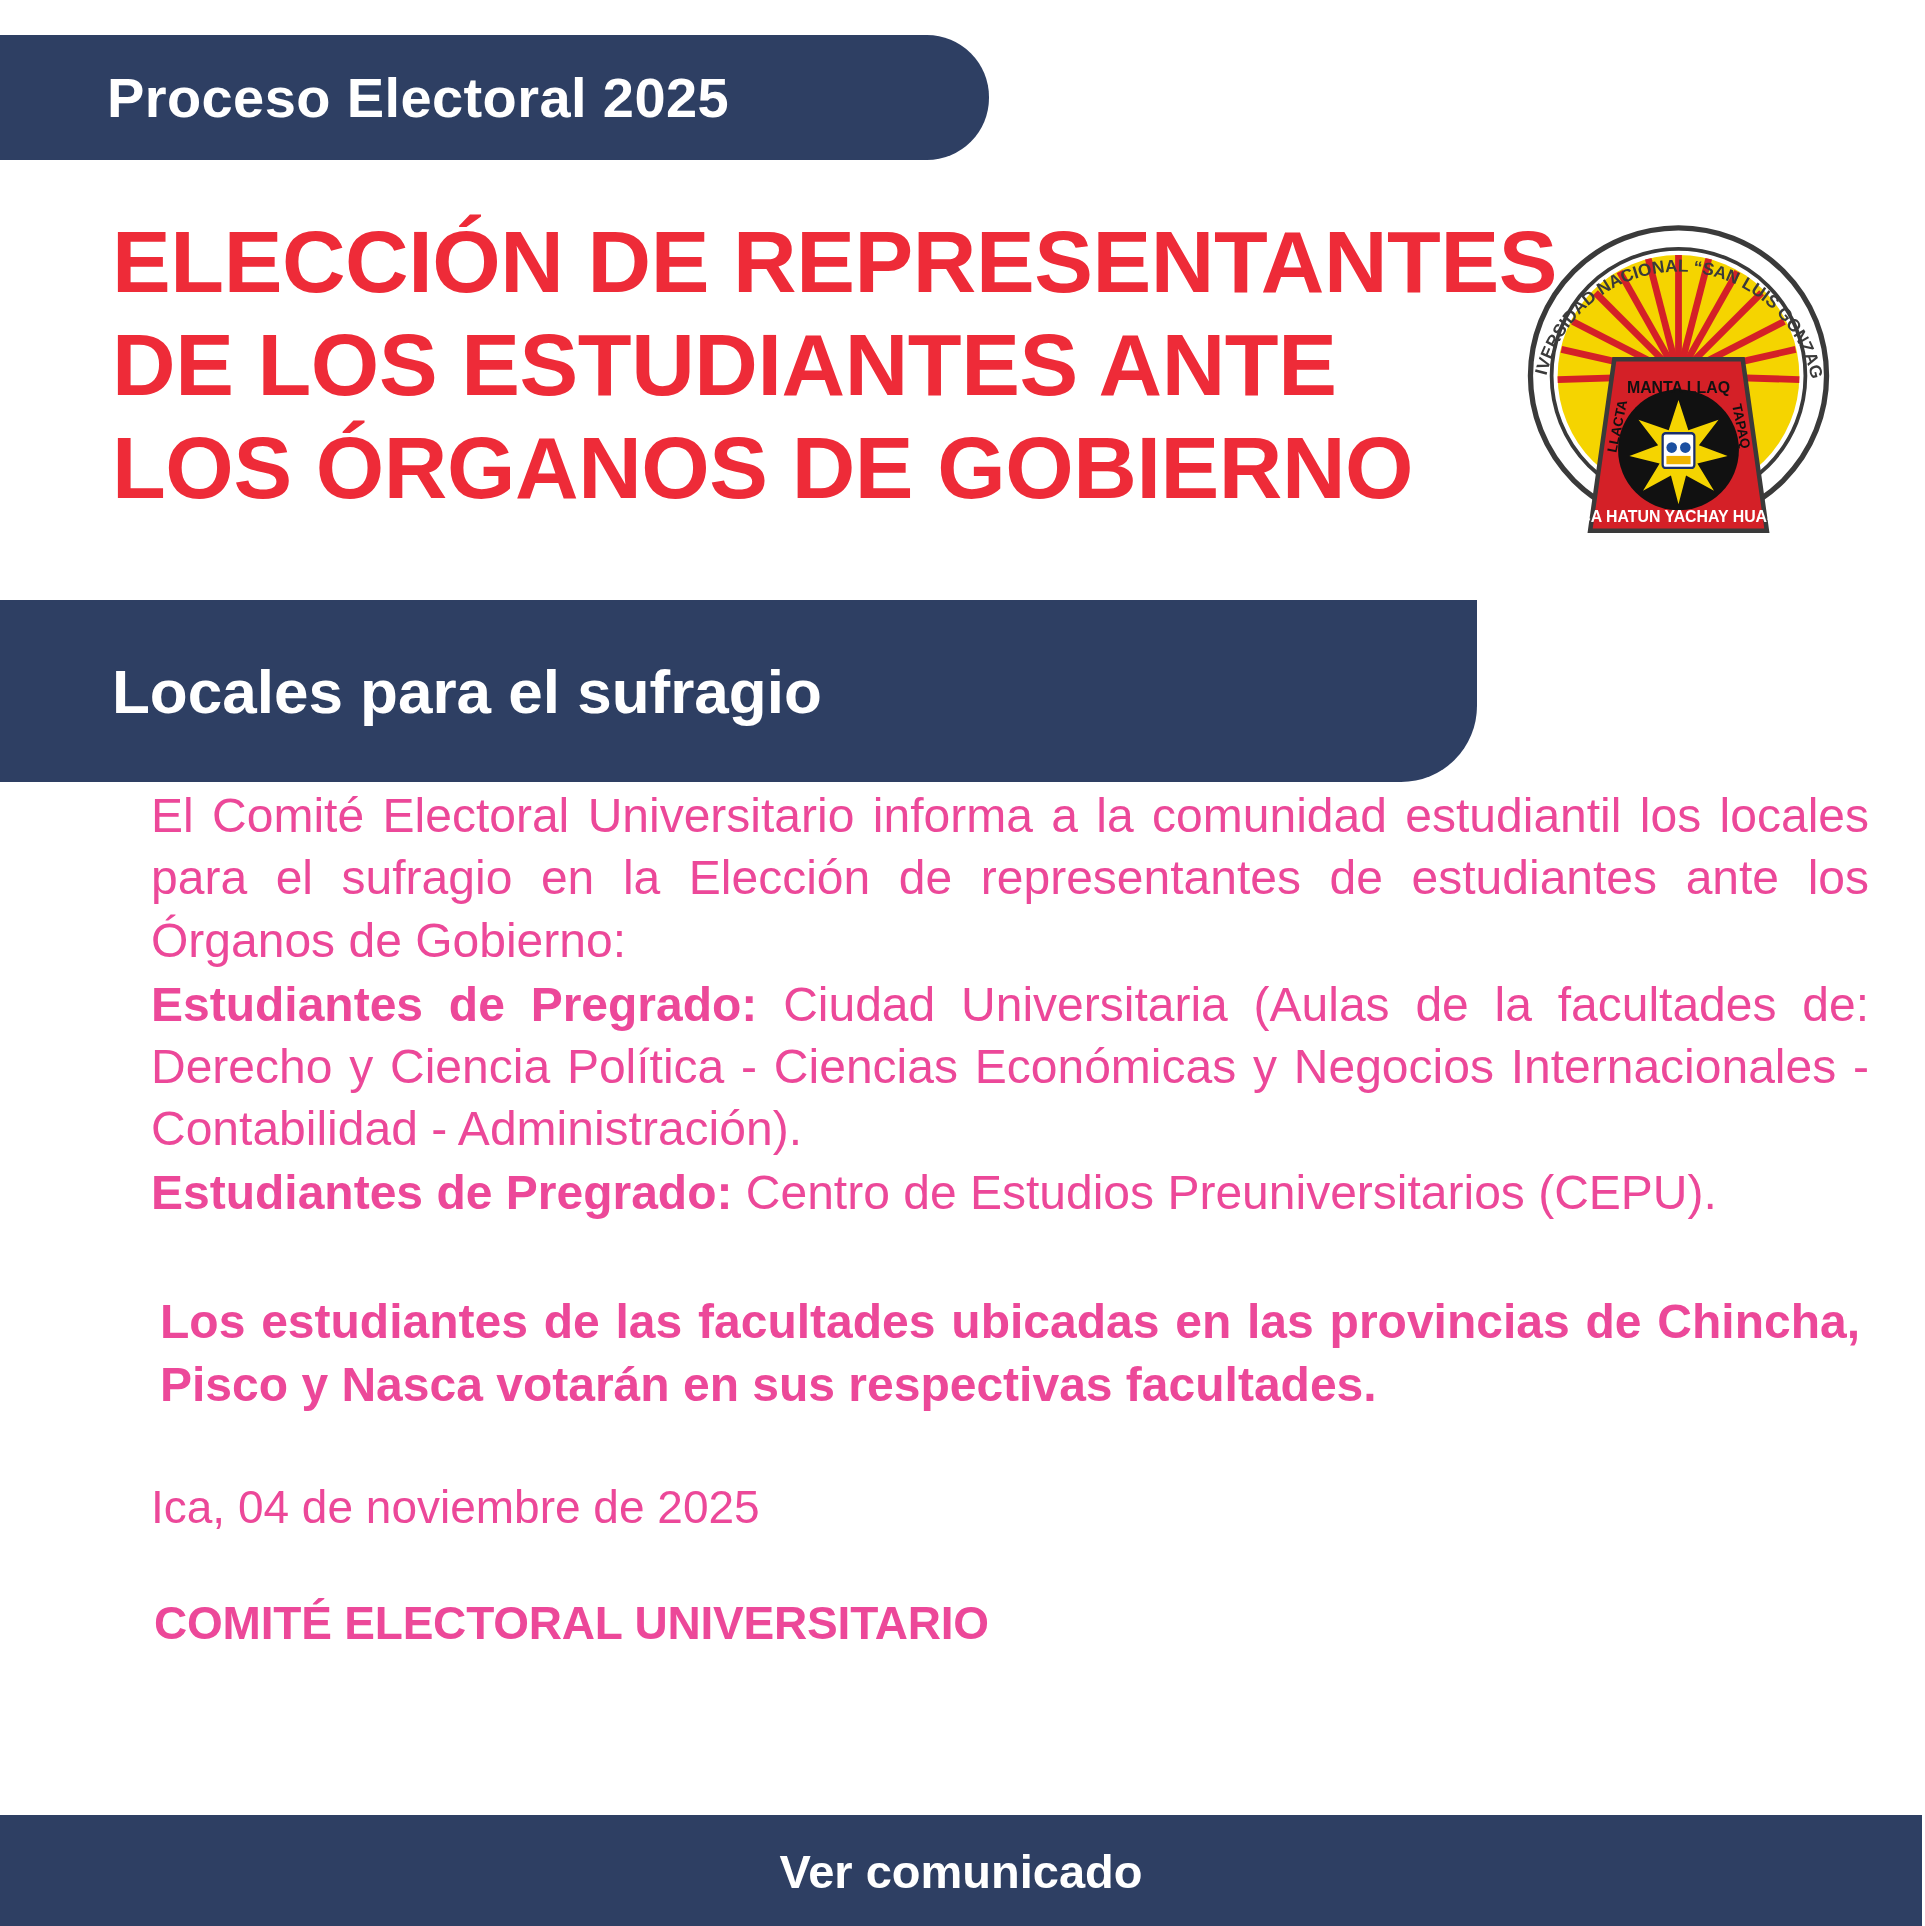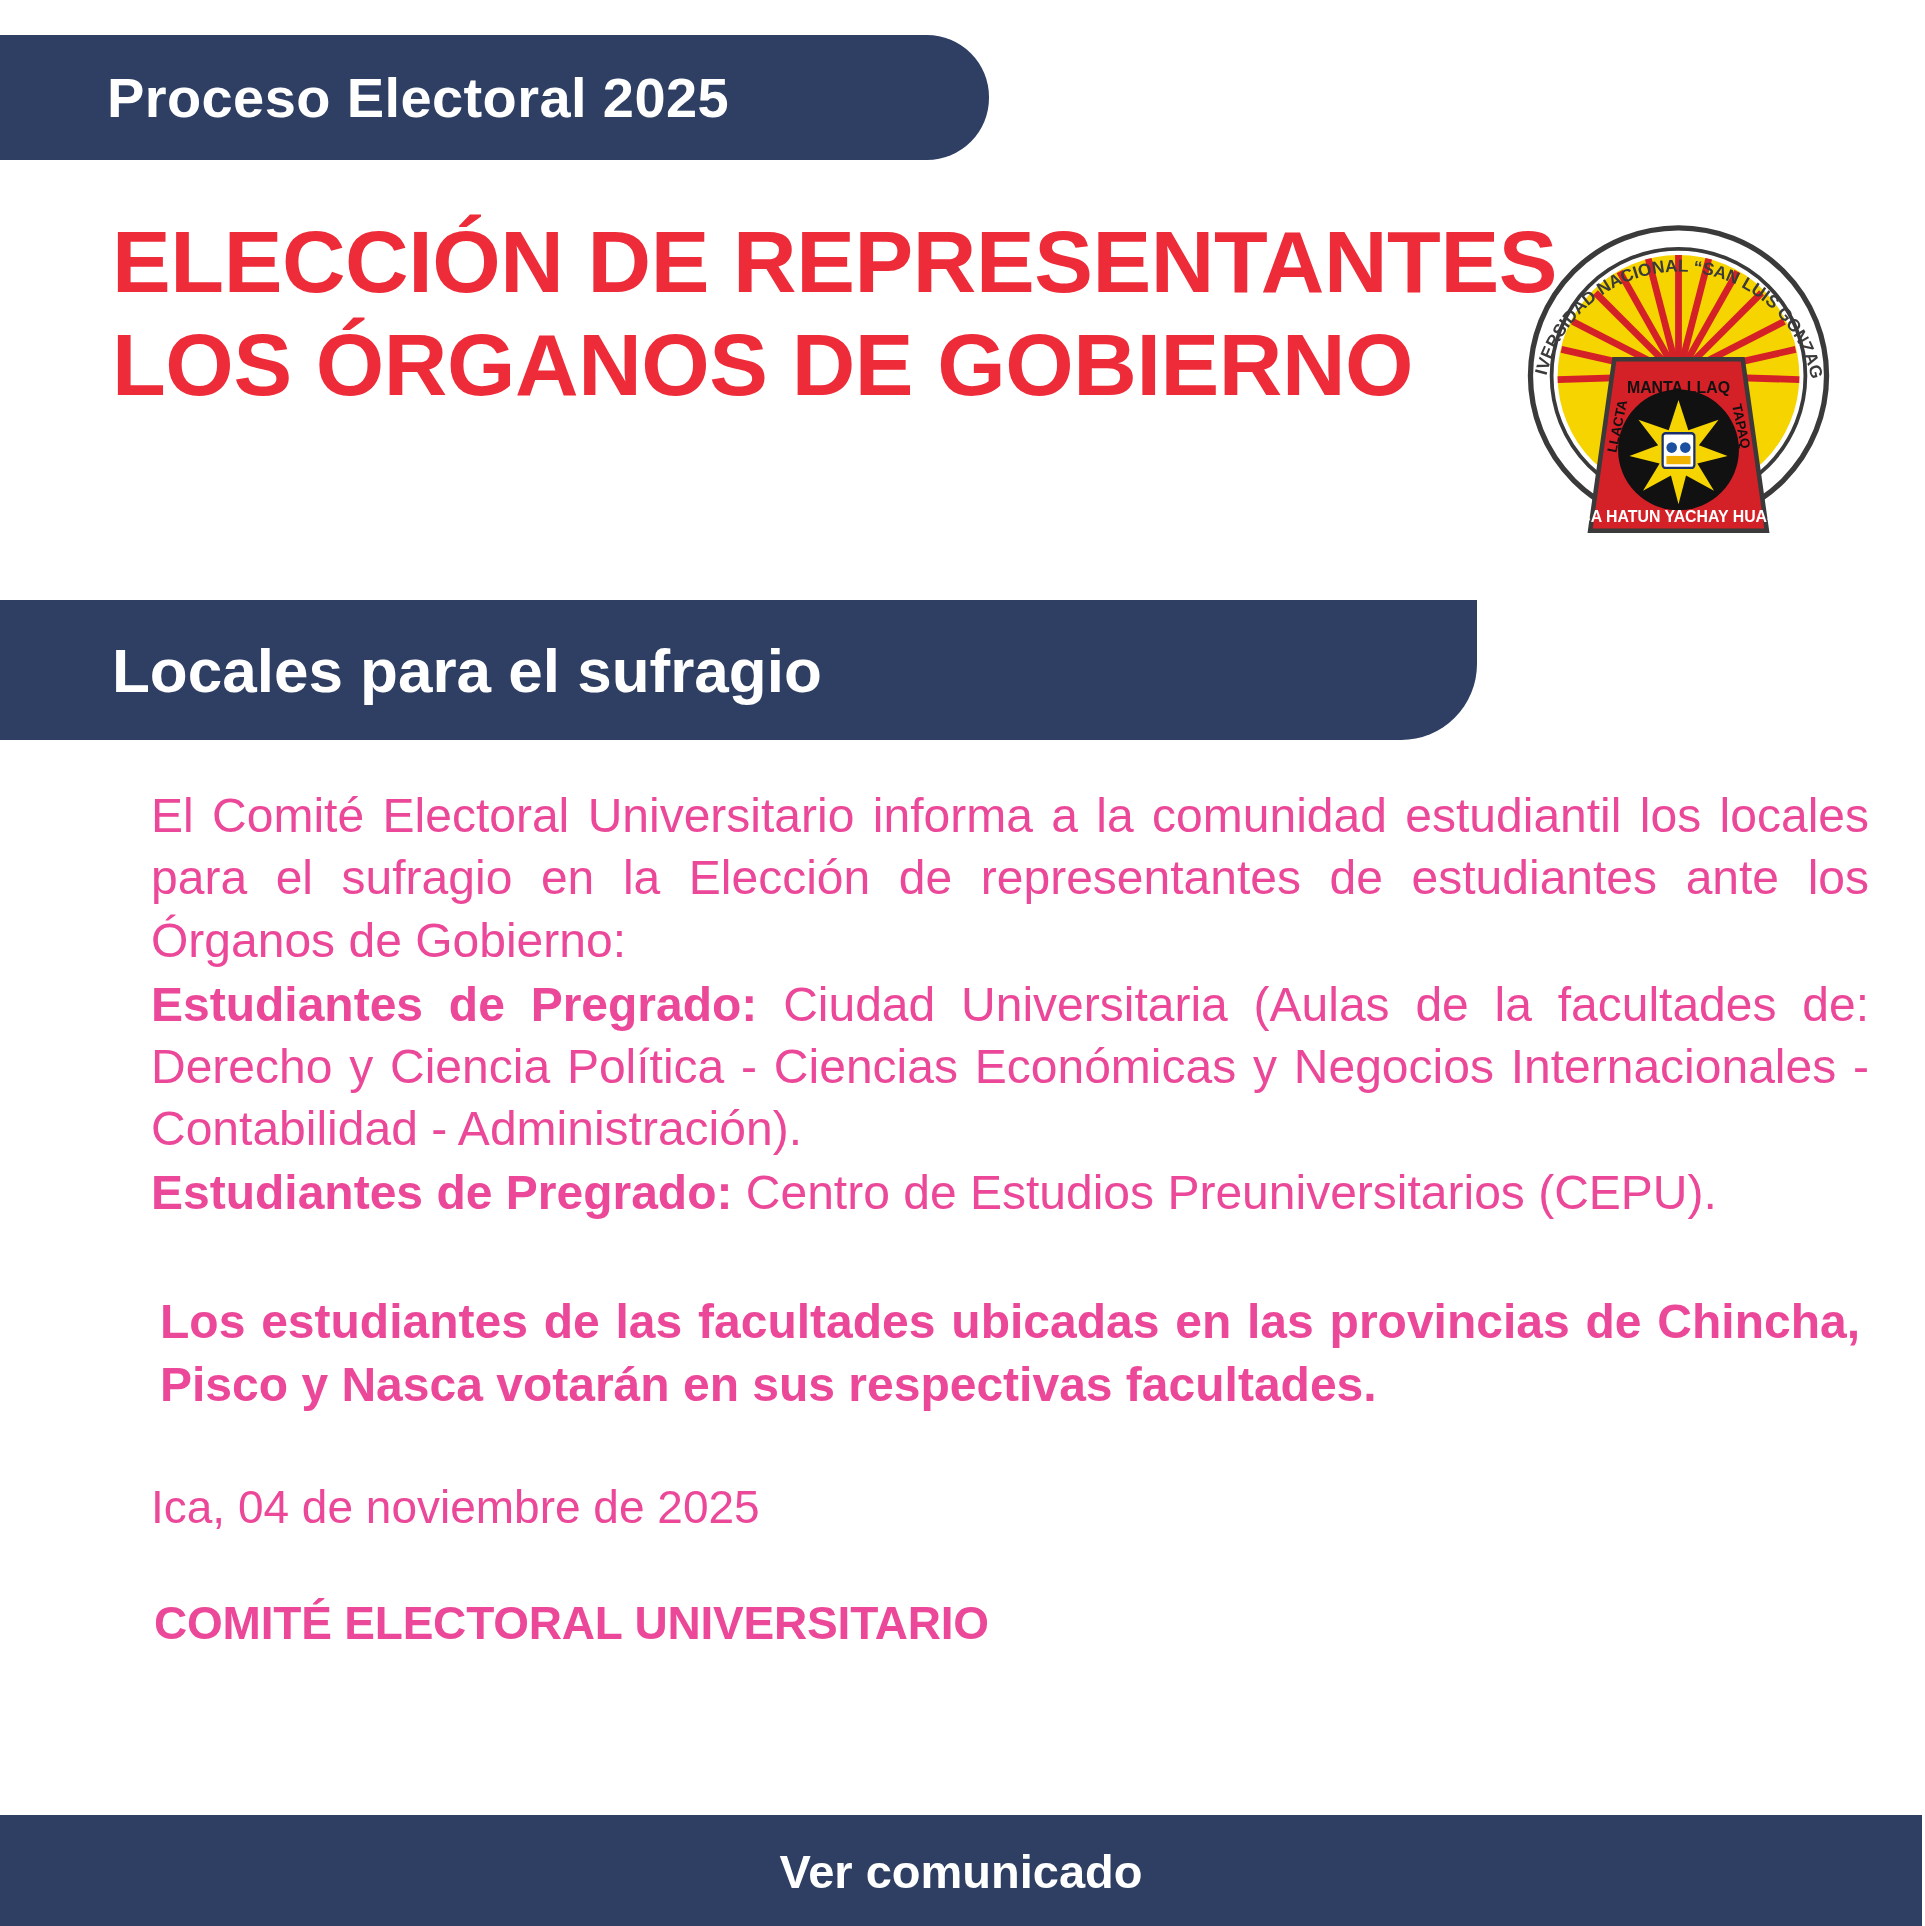--- a/index.html
+++ b/index.html
@@ -68,21 +68,21 @@
     width: 355px;
     height: 423px;
   }
 
   
   .sub-banner {
     position: absolute;
     left: 0;
     top: 600px;
     width: 1477px;
-    height: 140px;
+    height: 182px;
     background: #2e3f63;
     border-bottom-right-radius: 76px;
     display: flex;
     align-items: center;
   }
   .sub-banner-label {
     color: #ffffff;
     font-size: 62px;
     font-weight: bold;
     margin-left: 112px;
@@ -147,20 +147,21 @@
 <body>
 
 <div class="poster">
 
   <div class="top-badge">
     <span class="top-badge-label">Proceso Electoral 2025</span>
   </div>
 
   <div class="title-block">
     <div class="title-line">ELECCIÓN DE REPRESENTANTES</div>
+    <div class="title-line">DE LOS ESTUDIANTES ANTE</div>
     <div class="title-line">LOS ÓRGANOS DE GOBIERNO</div>
   </div>
 
   <div class="logo-wrap">
     <svg width="355" height="423" viewBox="0 0 470 560" xmlns="http://www.w3.org/2000/svg">
       <defs>
         <path id="arcTop" d="M 60 250 A 180 180 0 0 1 410 250" fill="none"></path>
         <path id="arcLeft" d="M 48 300 A 190 190 0 0 1 120 95" fill="none"></path>
         <path id="arcRight" d="M 350 95 A 190 190 0 0 1 422 300" fill="none"></path>
       </defs>

